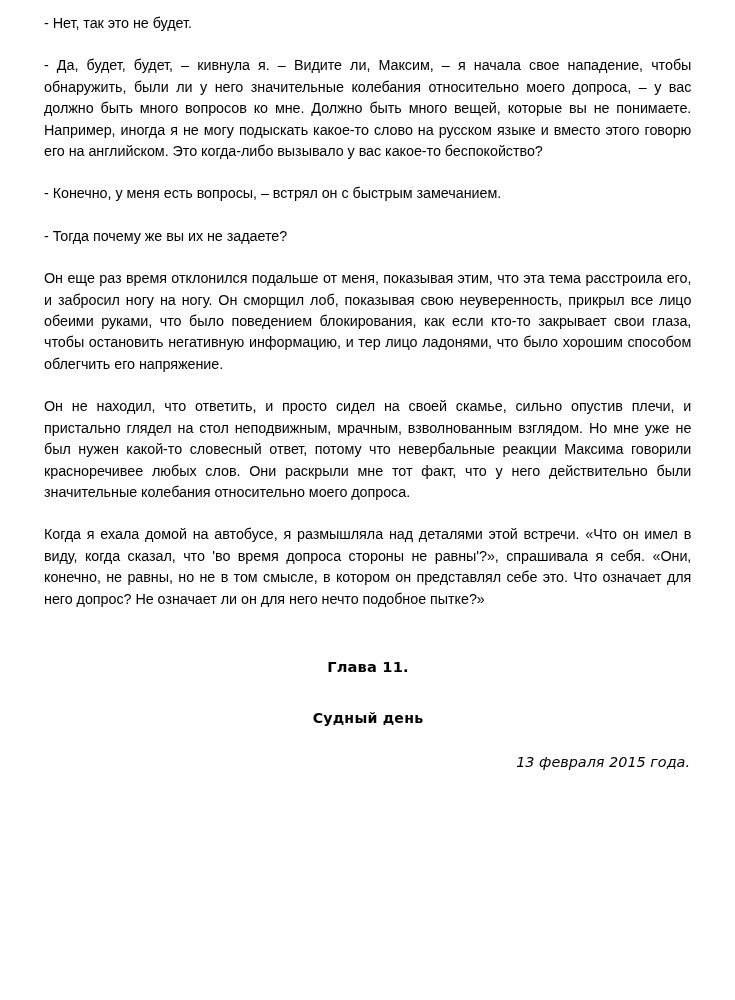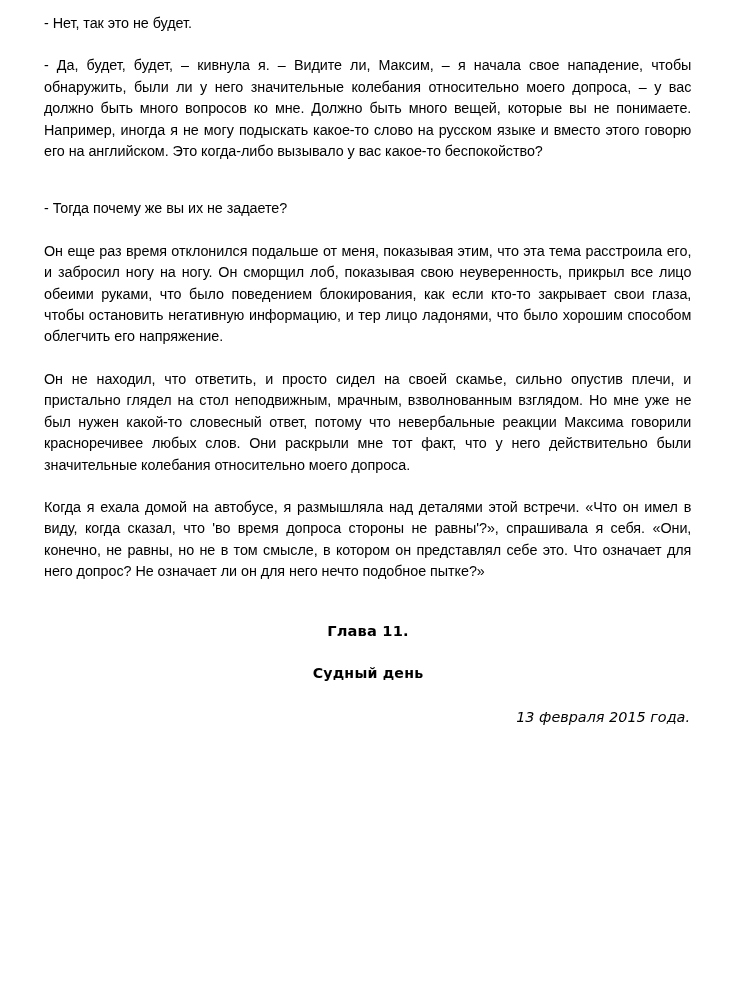--- a/index.html
+++ b/index.html
@@ -41,21 +41,21 @@
     transform: scaleX(0.945);
     transform-origin: left top;
     width: 685px;
   }
   p.body-par:last-child {
     margin-bottom: 0;
   }
   .gap-lg { height: 15px; }
 
   .chapter-title {
-    margin: 4px;
+    margin: 13px;
     text-align: center;
     font-family: "DejaVu Sans", sans-serif;
     font-size: 14.6px;
     font-weight: bold;
     color: #000000;
     letter-spacing: 0.2px;
   }
   .chapter-subtitle {
     margin: 0;
     text-align: center;
@@ -112,20 +112,23 @@
     <p class="body-par">
         <span class="narrow">- Нет, так это не будет.</span>
       </p>
     <div class="gap-lg"></div>
 
     <p class="body-par">
         <span class="narrow">- Да, будет, будет, – кивнула я. – Видите ли, Максим, – я начала свое нападение, чтобы обнаружить, были ли у него значительные колебания относительно моего допроса, – у вас должно быть много вопросов ко мне. Должно быть много вещей, которые вы не понимаете. Например, иногда я не могу подыскать какое-то слово на русском языке и вместо этого говорю его на английском. Это когда-либо вызывало у вас какое-то беспокойство?</span>
       </p>
     <div class="gap-lg"></div>
 
+    <p class="body-par">
+        <span class="narrow">- Конечно, у меня есть вопросы, – встрял он с быстрым замечанием.</span>
+      </p>
     <div class="gap-lg"></div>
 
     <p class="body-par">
         <span class="narrow">- Тогда почему же вы их не задаете?</span>
       </p>
     <div class="gap-lg"></div>
 
     <p class="body-par">
         <span class="narrow">Он еще раз время отклонился подальше от меня, показывая этим, что эта тема расстроила его, и забросил ногу на ногу. Он сморщил лоб, показывая свою неуверенность, прикрыл все лицо обеими руками, что было поведением блокирования, как если кто-то закрывает свои глаза, чтобы остановить негативную информацию, и тер лицо ладонями, что было хорошим способом облегчить его напряжение.</span>
       </p>

